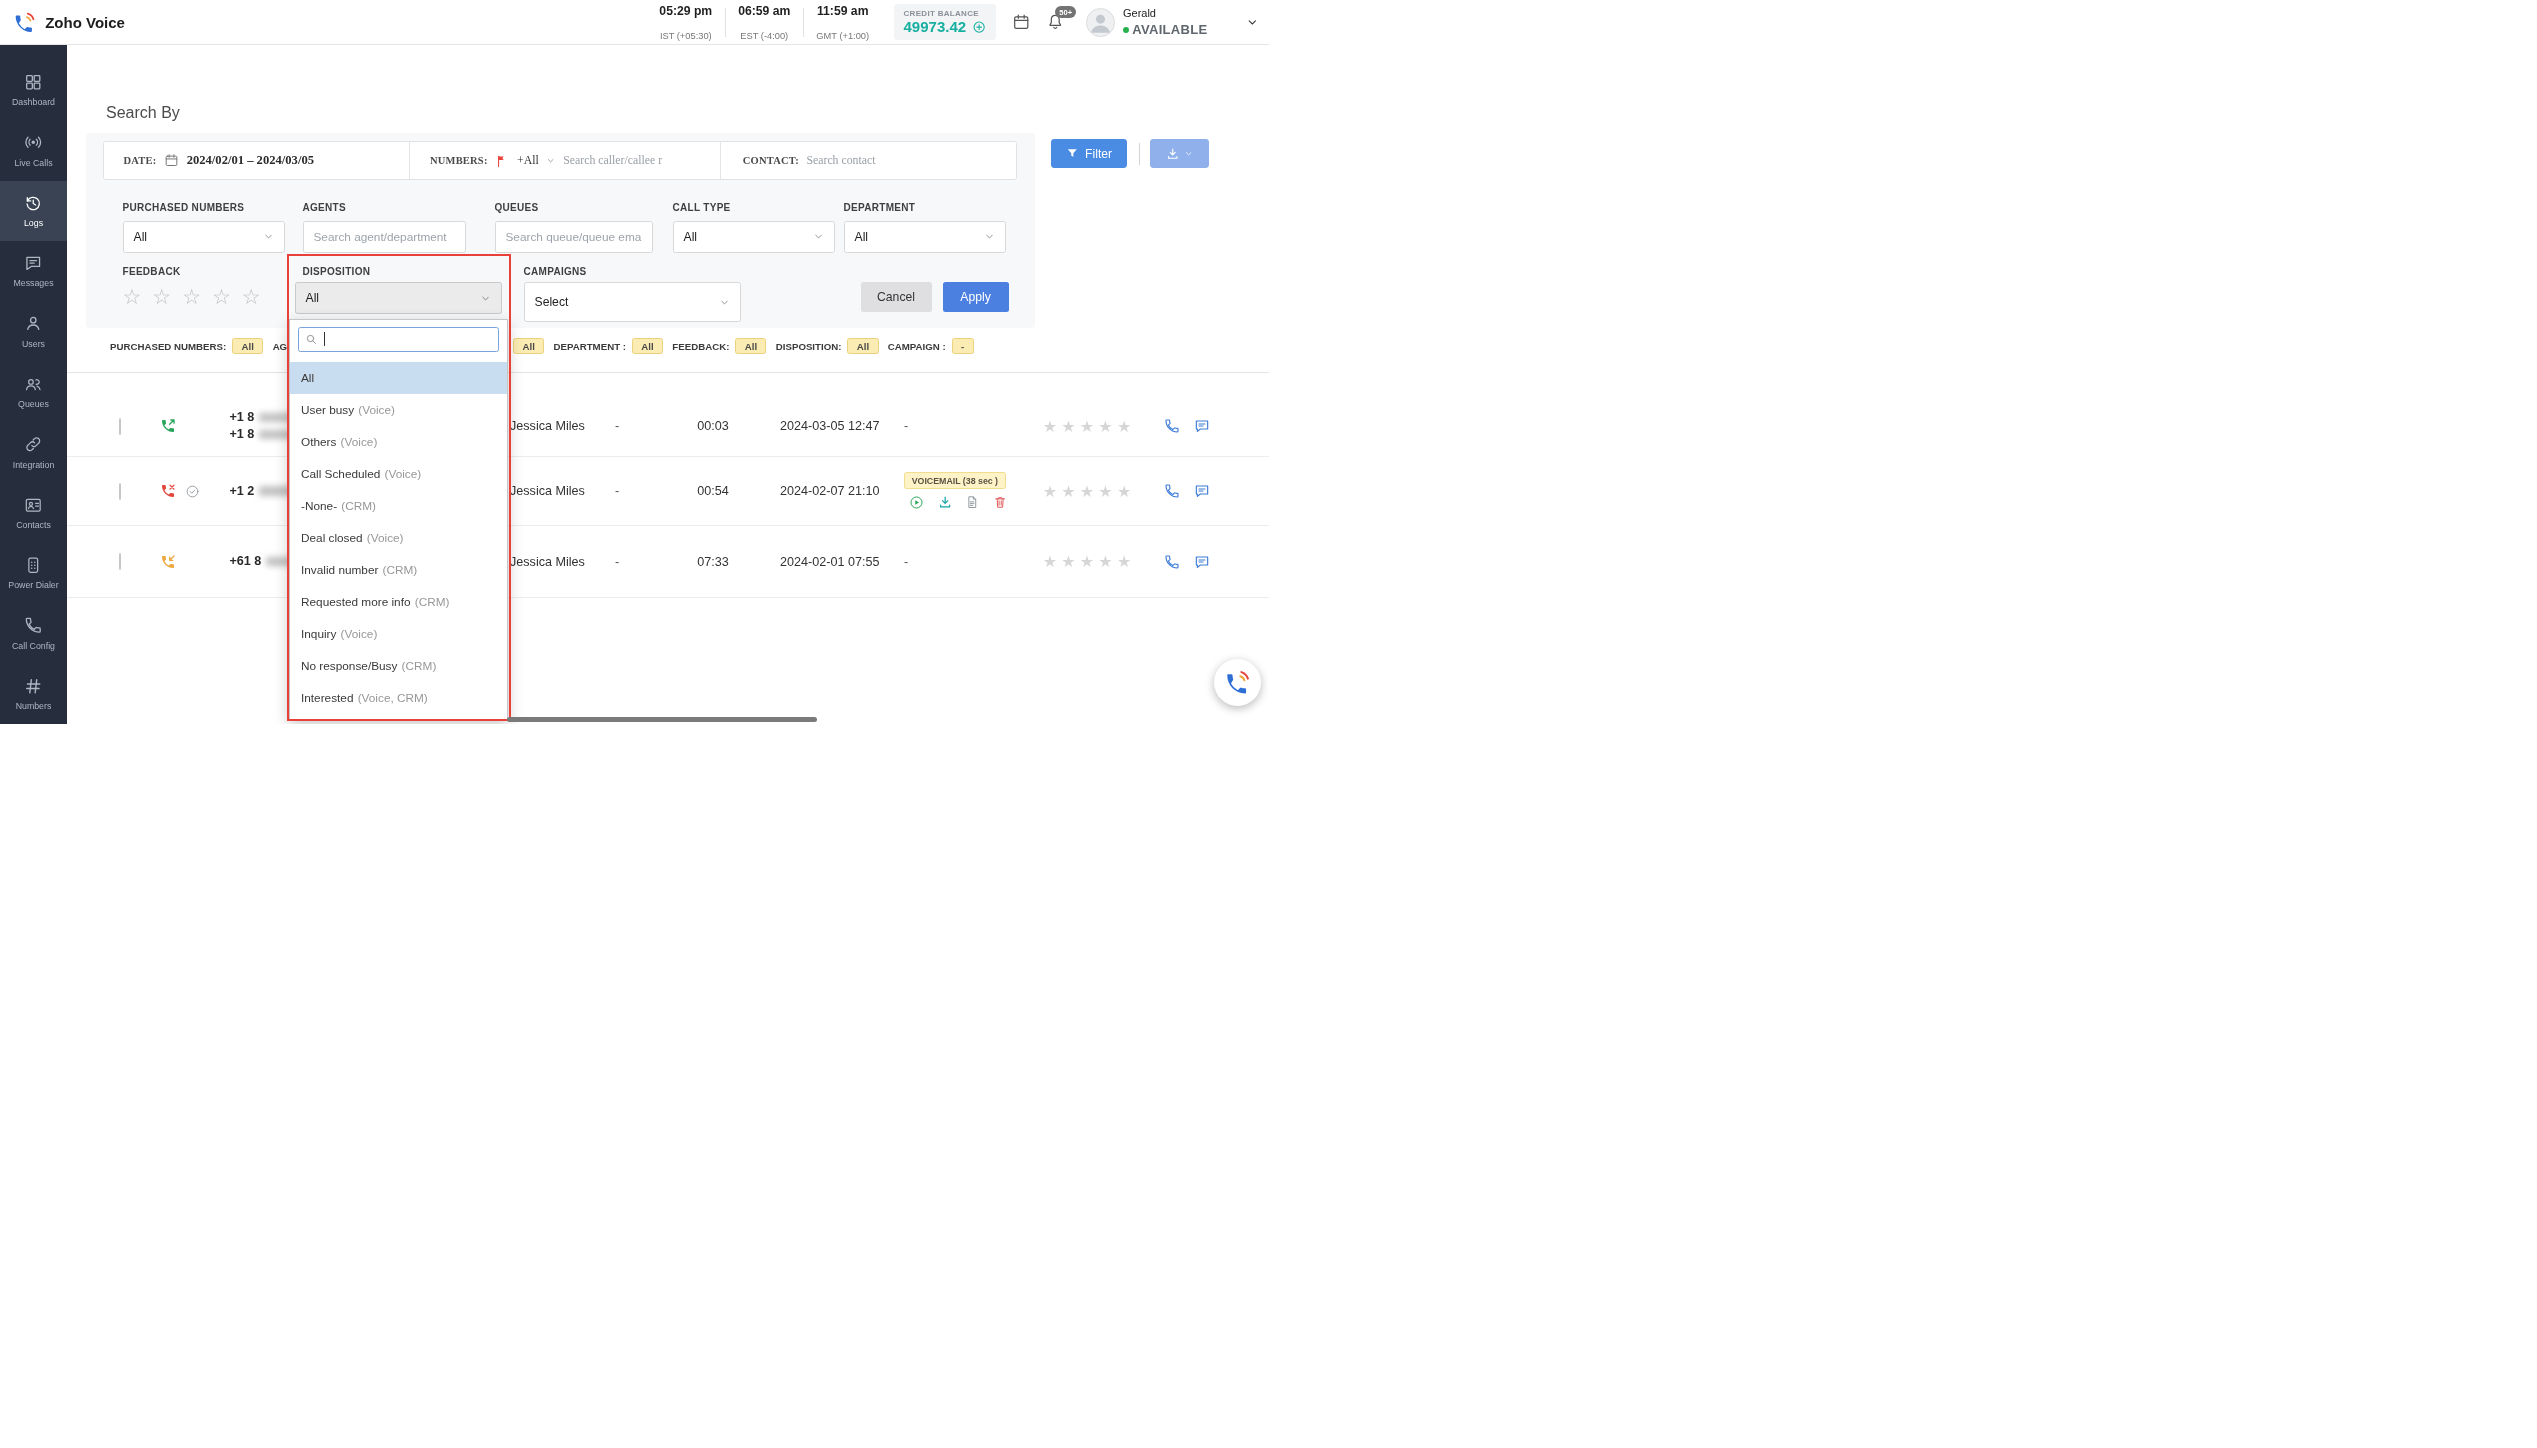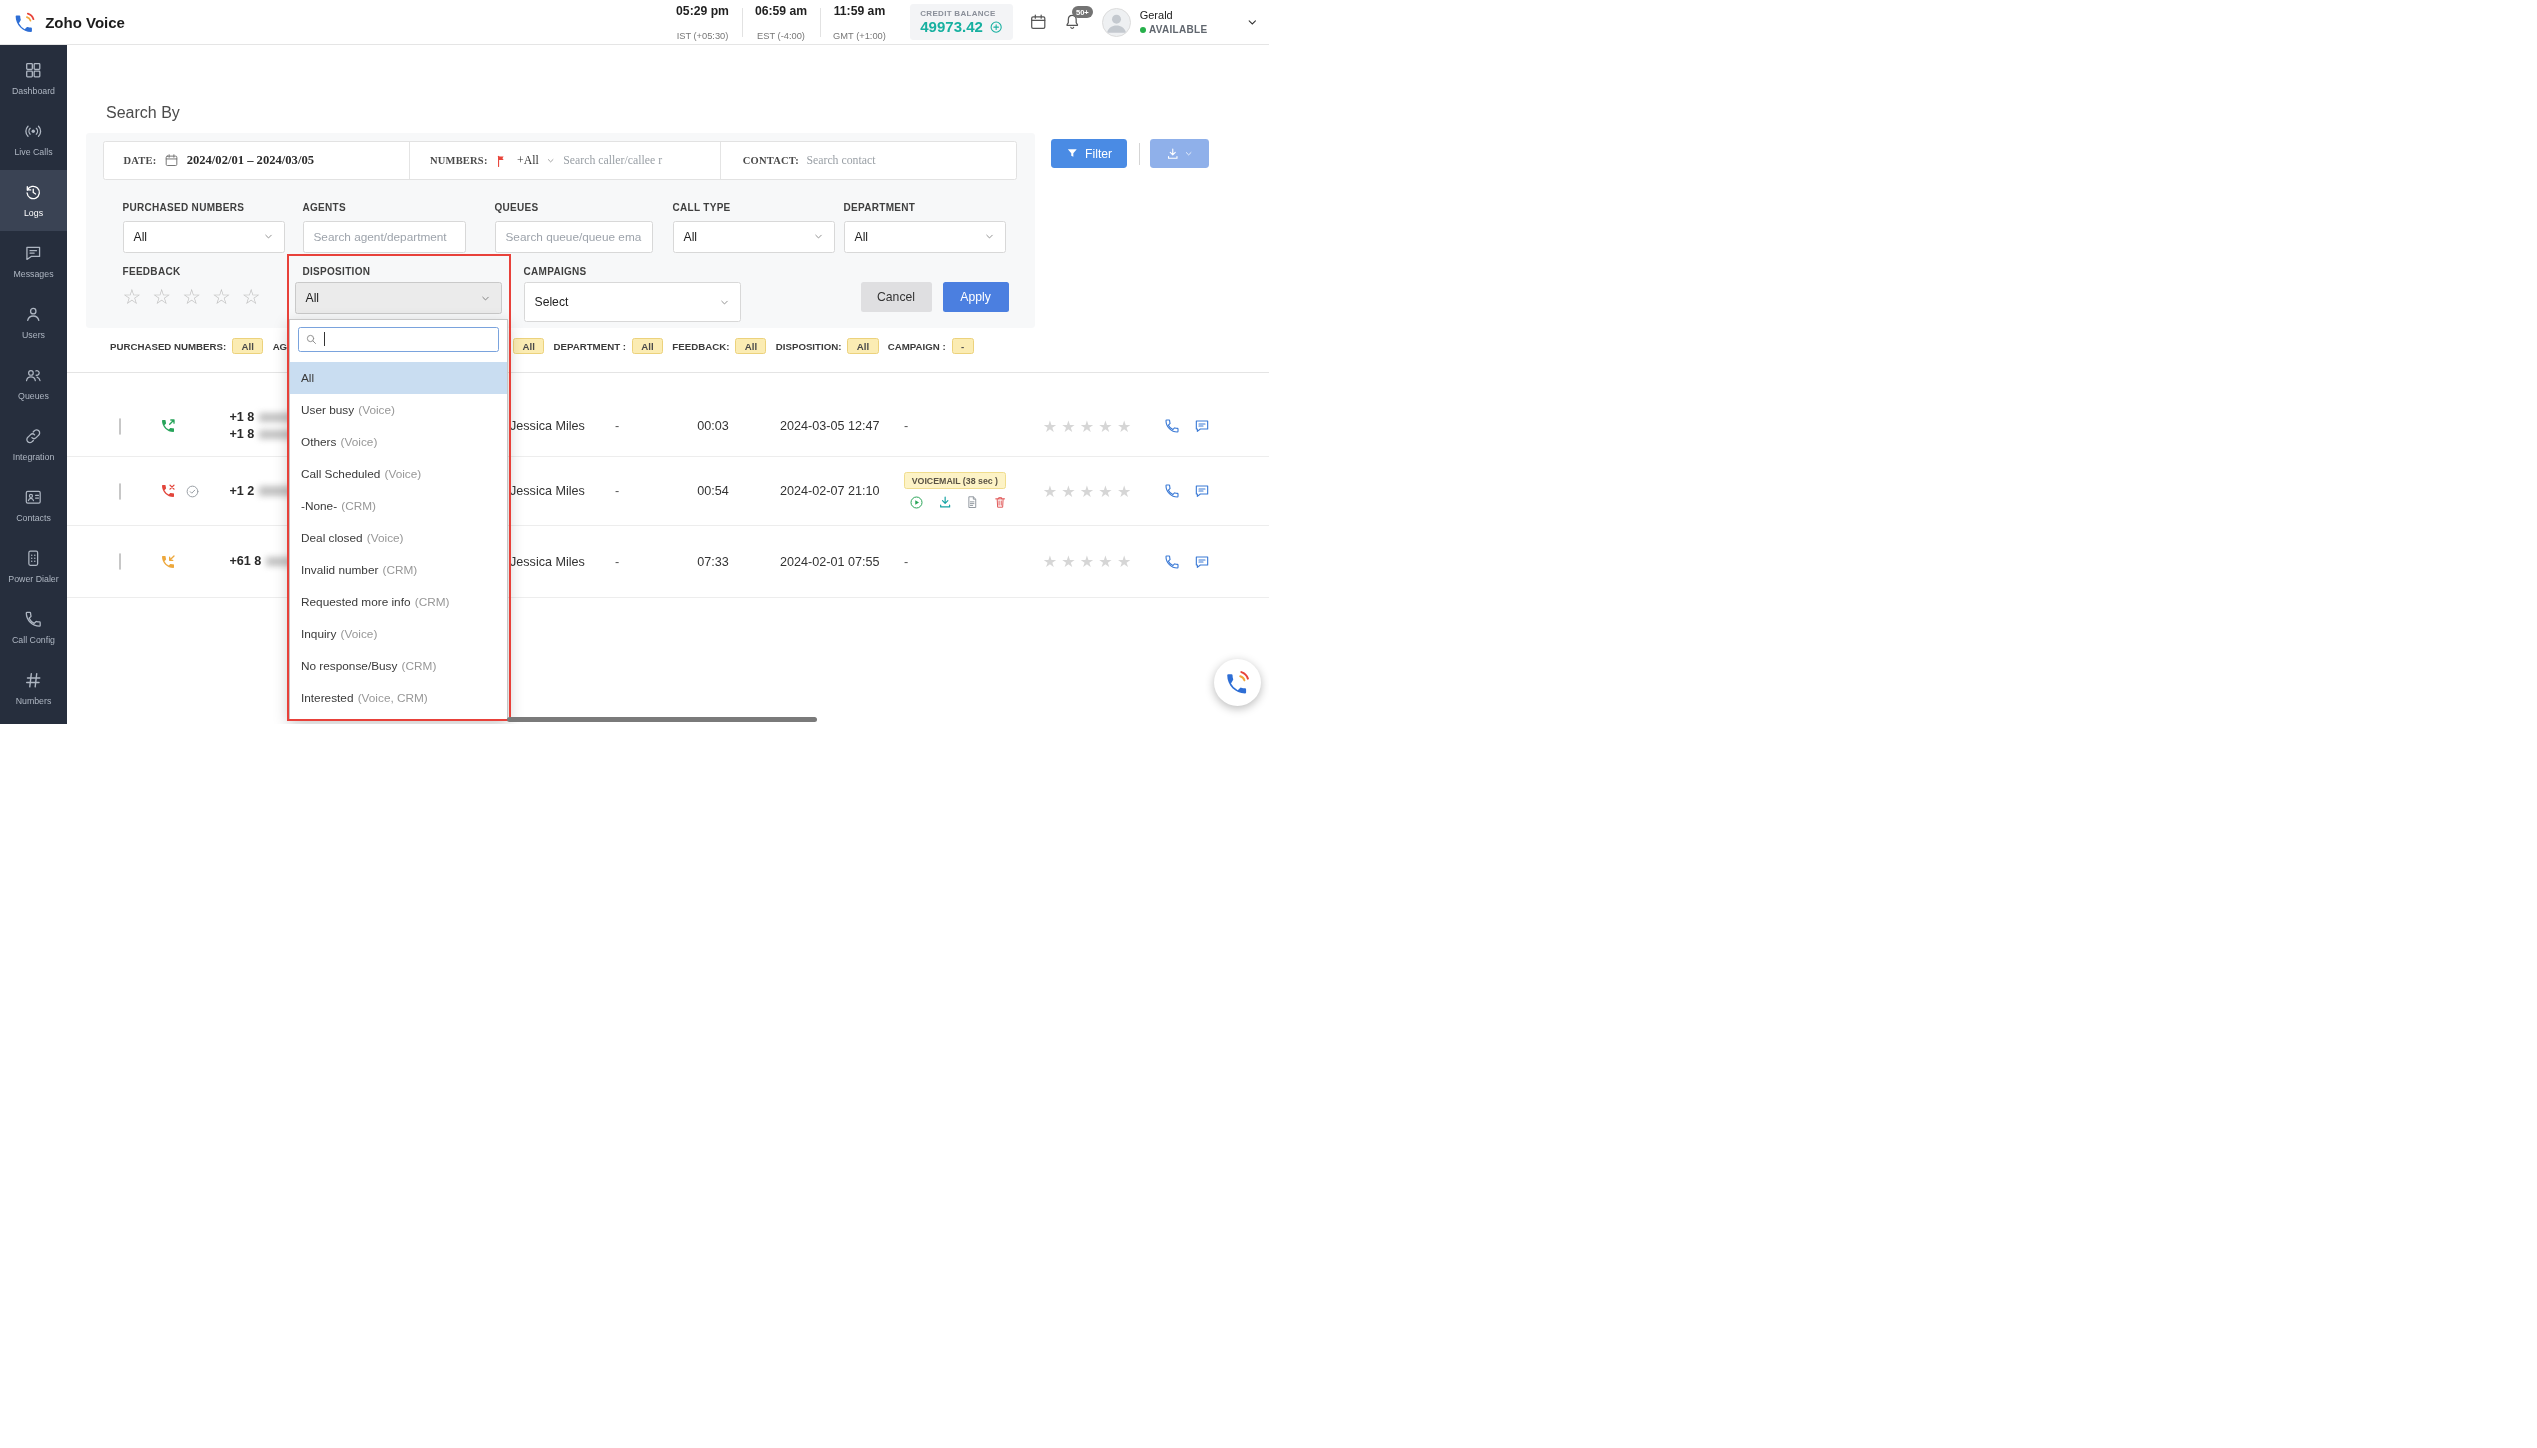--- a/index.html
+++ b/index.html
@@ -18,26 +18,26 @@
   .vdiv { width:0.8px; height:29px; background:#e2e2e2; }
   .credit { background:#f3f4f6; border-radius:3.4px; padding:4.2px 10px; margin:0 8.4px 0 11.8px; }
   .credit-label { font-size:8px; font-weight:bold; color:#8a8f99; letter-spacing:0.3px; }
   .credit-row { display:flex; align-items:center; gap:5.9px; margin-top:0.8px; }
   .credit-value { font-size:15px; font-weight:bold; color:#17b0a0; }
   .icon-btn { color:#555; margin:0 7.6px; cursor:pointer; }
   .bell-wrap { position:relative; }
   .badge-50 { position:absolute; top:-6.7px; right:-11.8px; background:#737373; color:#fff; font-size:7.6px; font-weight:bold; border-radius:6.7px; padding:1.7px 4.2px; }
   .avatar { width:29px; height:29px; border-radius:50%; background:#eef0f2; border:0.8px solid #dcdcdc; overflow:hidden; margin:0 8.4px 0 13.5px; }
   .user-name { font-size:11px; color:#222; }
-  .user-status { display:flex; align-items:center; gap:3.4px; font-size:10px; font-weight:bold; color:#60666e; letter-spacing:0.3px; margin-top:3.4px; }
+  .user-status { display:flex; align-items:center; gap:3.4px; font-size:13px; font-weight:bold; color:#60666e; letter-spacing:0.3px; margin-top:3.4px; }
   .status-dot { width:5.9px; height:5.9px; border-radius:50%; background:#27b04b; }
   .user-chevron { margin:0 10px 0 39px; color:#333; cursor:pointer; }
 
   
-  .sidebar { position:absolute; top:45px; left:0; width:67px; bottom:0; background:#262e3d; display:flex; flex-direction:column; padding-top:3px; z-index:20; }
+  .sidebar { position:absolute; top:45px; left:0; width:67px; bottom:0; background:#262e3d; display:flex; flex-direction:column; padding-top:15px; z-index:20; }
   .side-item { height:61px; display:flex; flex-direction:column; align-items:center; justify-content:center; gap:5.9px; color:#aeb6c2; cursor:pointer; }
   .side-item.active { background:#3a4354; color:#fff; }
   .side-label { font-size:8.8px; }
 
   
   .main { position:absolute; left:67px; top:45px; right:0; bottom:0; background:#fff; }
   .tabs { height:40px; border-bottom:0.8px solid #e3e3e3; display:flex; align-items:center; padding-left:22px; }
   .tab { font-size:13.5px; color:#3c3c3c; padding:0 3.4px; height:100%; display:flex; align-items:center; position:relative; cursor:pointer; }
   .tab.active { font-weight:bold; color:#191919; }
   .tab.active::after { content:""; position:absolute; left:0; right:0; bottom:0; height:2.5px; background:#1fa15d; }

